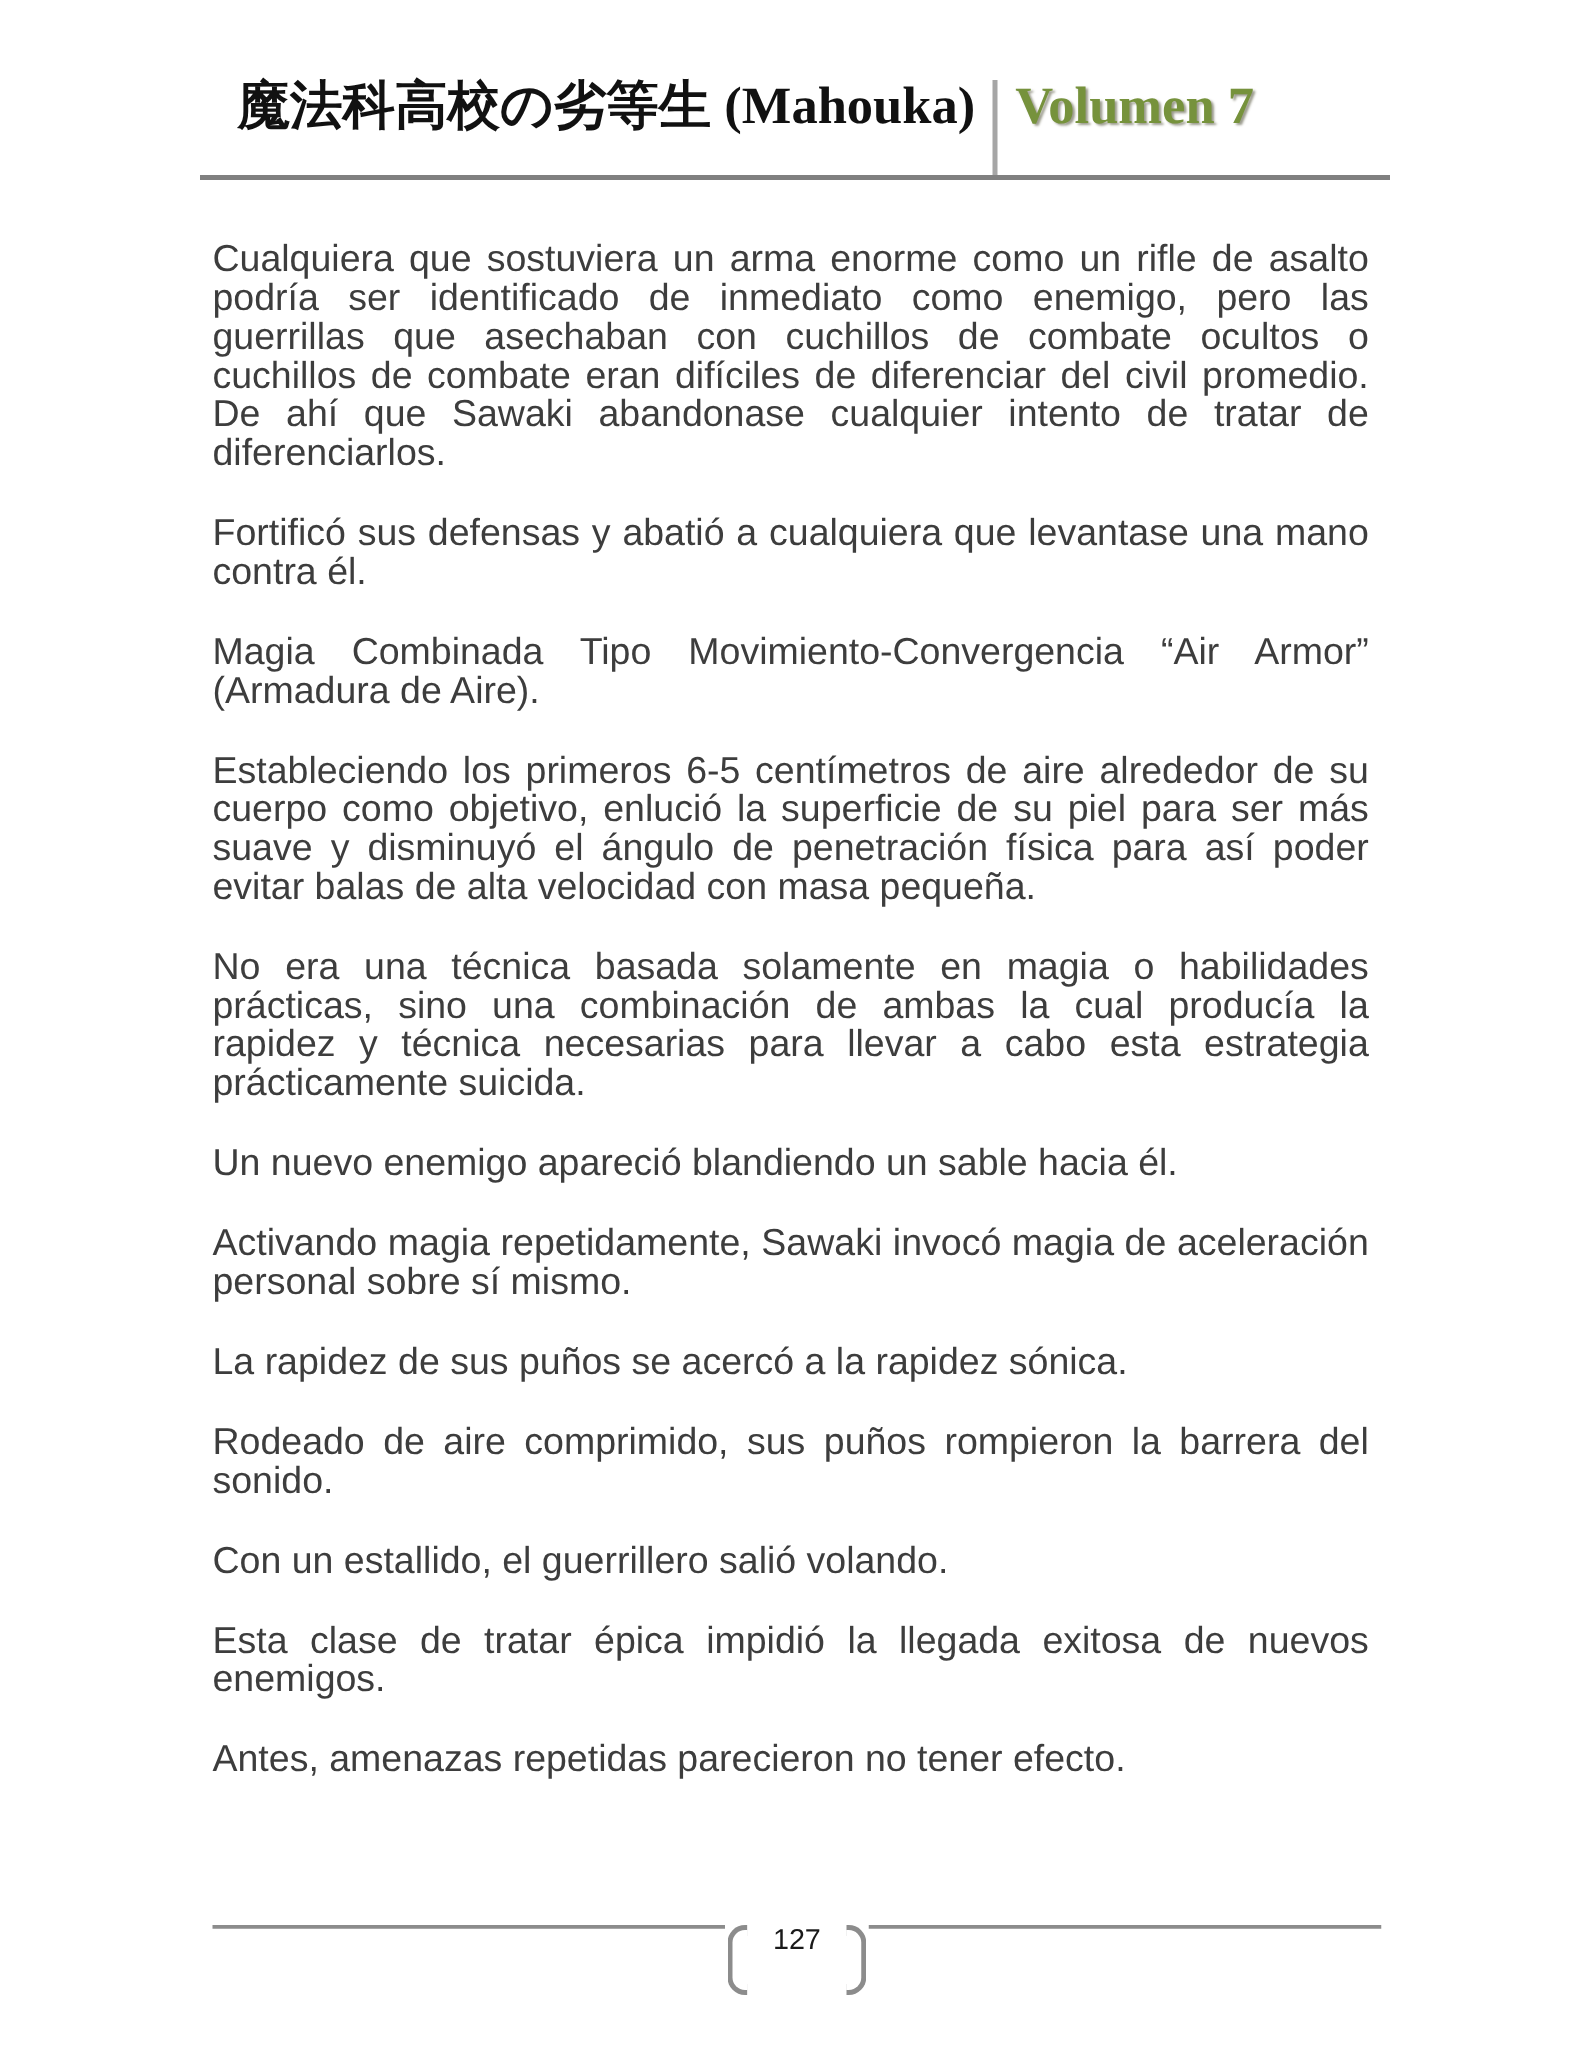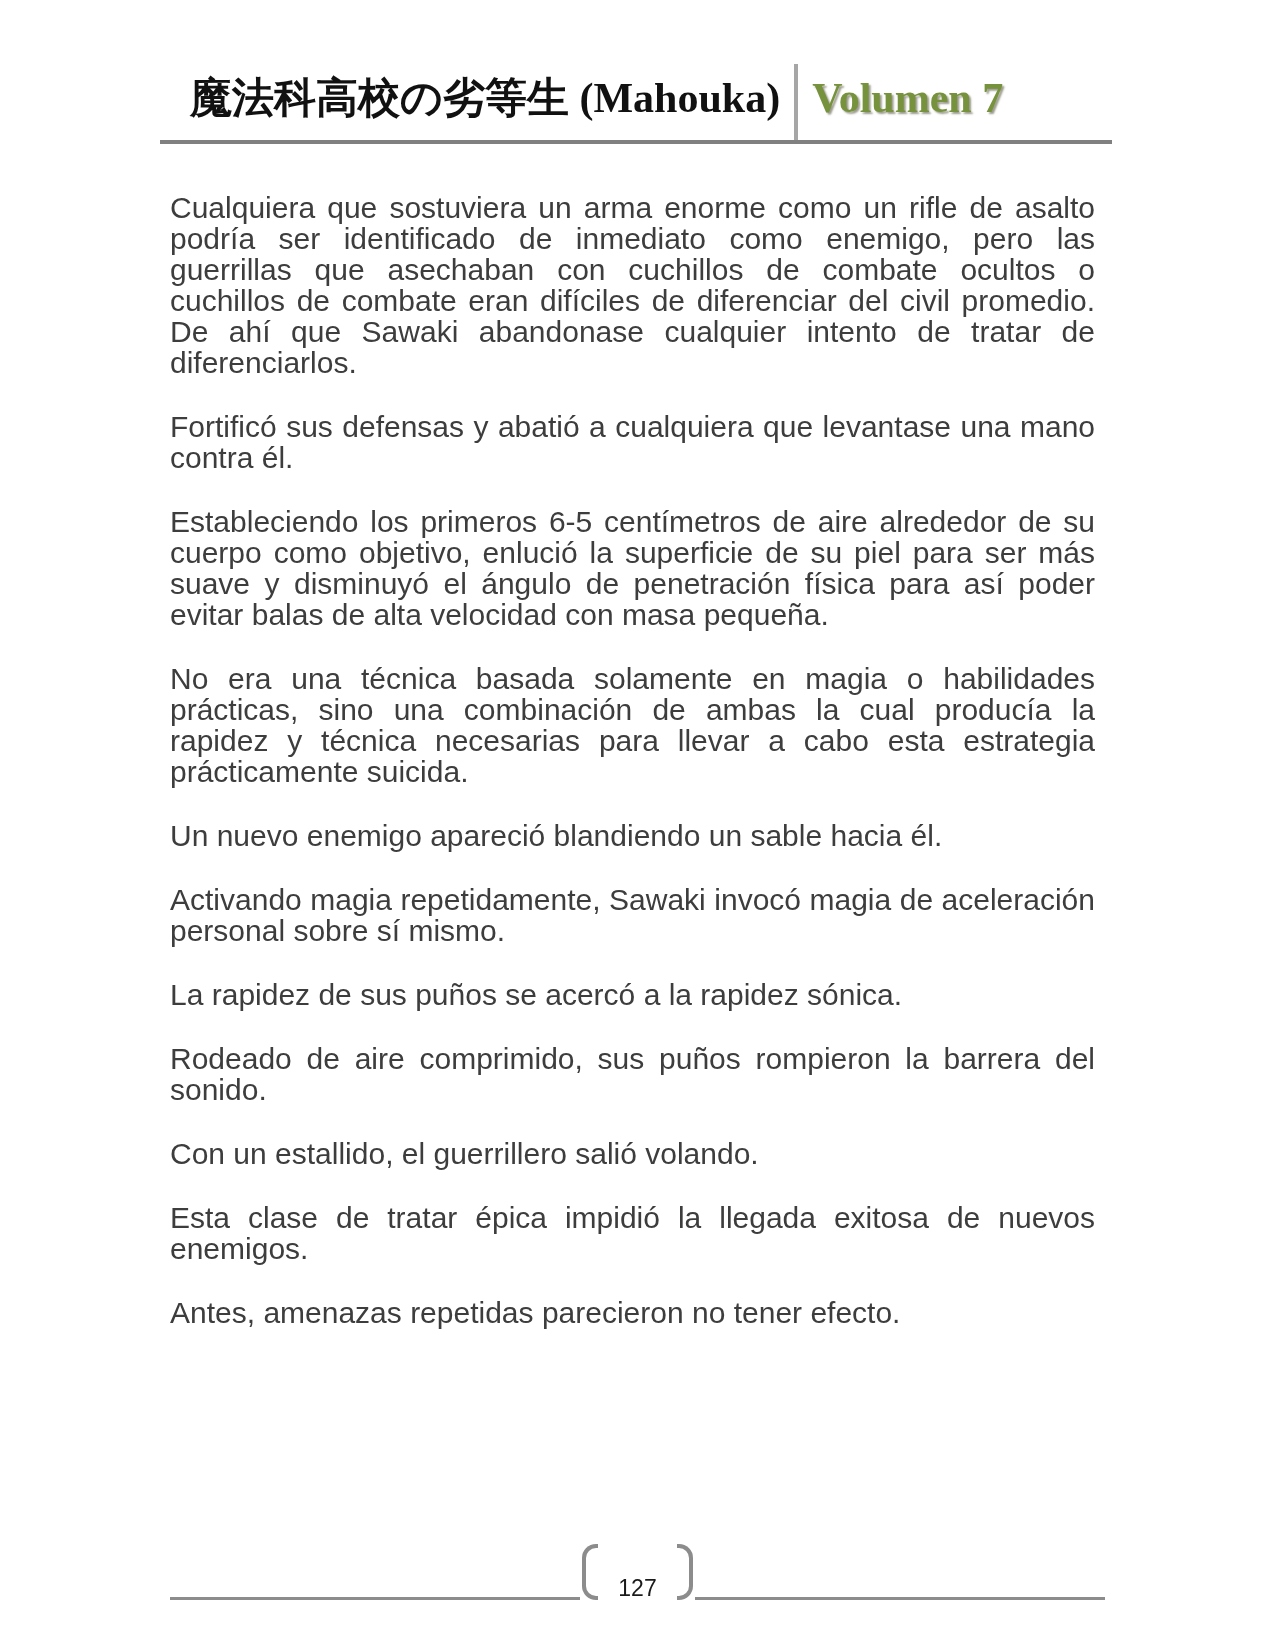--- a/index.html
+++ b/index.html
@@ -14,21 +14,21 @@
 
   
   .page-header {
     position: absolute;
     top: 0;
     left: 160px;
     width: 952px;
   }
   .header-inner {
     display: flex;
-    align-items: center;
+    align-items: flex-start;
     border-bottom: 4px solid #808080;
     padding: 64px 0 8px 30px;
   }
   .doc-title {
     font-family: "Liberation Serif", serif;
     font-weight: bold;
     font-size: 42px;
     line-height: 1;
     color: #111111;
     white-space: nowrap;
@@ -66,21 +66,21 @@
   }
 
   
   .page-footer {
     position: absolute;
     left: 170px;
     right: 170px;
     top: 1540px;
     height: 60px;
     display: flex;
-    align-items: flex-end;
+    align-items: flex-start;
   }
   .footer-line {
     flex: 1;
     height: 3px;
     background: #8c8c8c;
   }
   .bracket {
     width: 16px;
     height: 56px;
     box-sizing: border-box;
@@ -115,20 +115,21 @@
     <div class="header-inner">
       <span class="doc-title">魔法科高校の劣等生 (Mahouka)</span>
       <span class="header-vbar"></span>
       <span class="volume-label">Volumen 7</span>
     </div>
   </header>
 
   <main class="content">
     <p>Cualquiera que sostuviera un arma enorme como un rifle de asalto podría ser identificado de inmediato como enemigo, pero las guerrillas que asechaban con cuchillos de combate ocultos o cuchillos de combate eran difíciles de diferenciar del civil promedio. De ahí que Sawaki abandonase cualquier intento de tratar de diferenciarlos.</p>
     <p>Fortificó sus defensas y abatió a cualquiera que levantase una mano contra él.</p>
+    <p>Magia Combinada Tipo Movimiento-Convergencia “Air Armor” (Armadura de Aire).</p>
     <p>Estableciendo los primeros 6-5 centímetros de aire alrededor de su cuerpo como objetivo, enlució la superficie de su piel para ser más suave y disminuyó el ángulo de penetración física para así poder evitar balas de alta velocidad con masa pequeña.</p>
     <p>No era una técnica basada solamente en magia o habilidades prácticas, sino una combinación de ambas la cual producía la rapidez y técnica necesarias para llevar a cabo esta estrategia prácticamente suicida.</p>
     <p>Un nuevo enemigo apareció blandiendo un sable hacia él.</p>
     <p>Activando magia repetidamente, Sawaki invocó magia de aceleración personal sobre sí mismo.</p>
     <p>La rapidez de sus puños se acercó a la rapidez sónica.</p>
     <p>Rodeado de aire comprimido, sus puños rompieron la barrera del sonido.</p>
     <p>Con un estallido, el guerrillero salió volando.</p>
     <p>Esta clase de tratar épica impidió la llegada exitosa de nuevos enemigos.</p>
     <p>Antes, amenazas repetidas parecieron no tener efecto.</p>
   </main>

